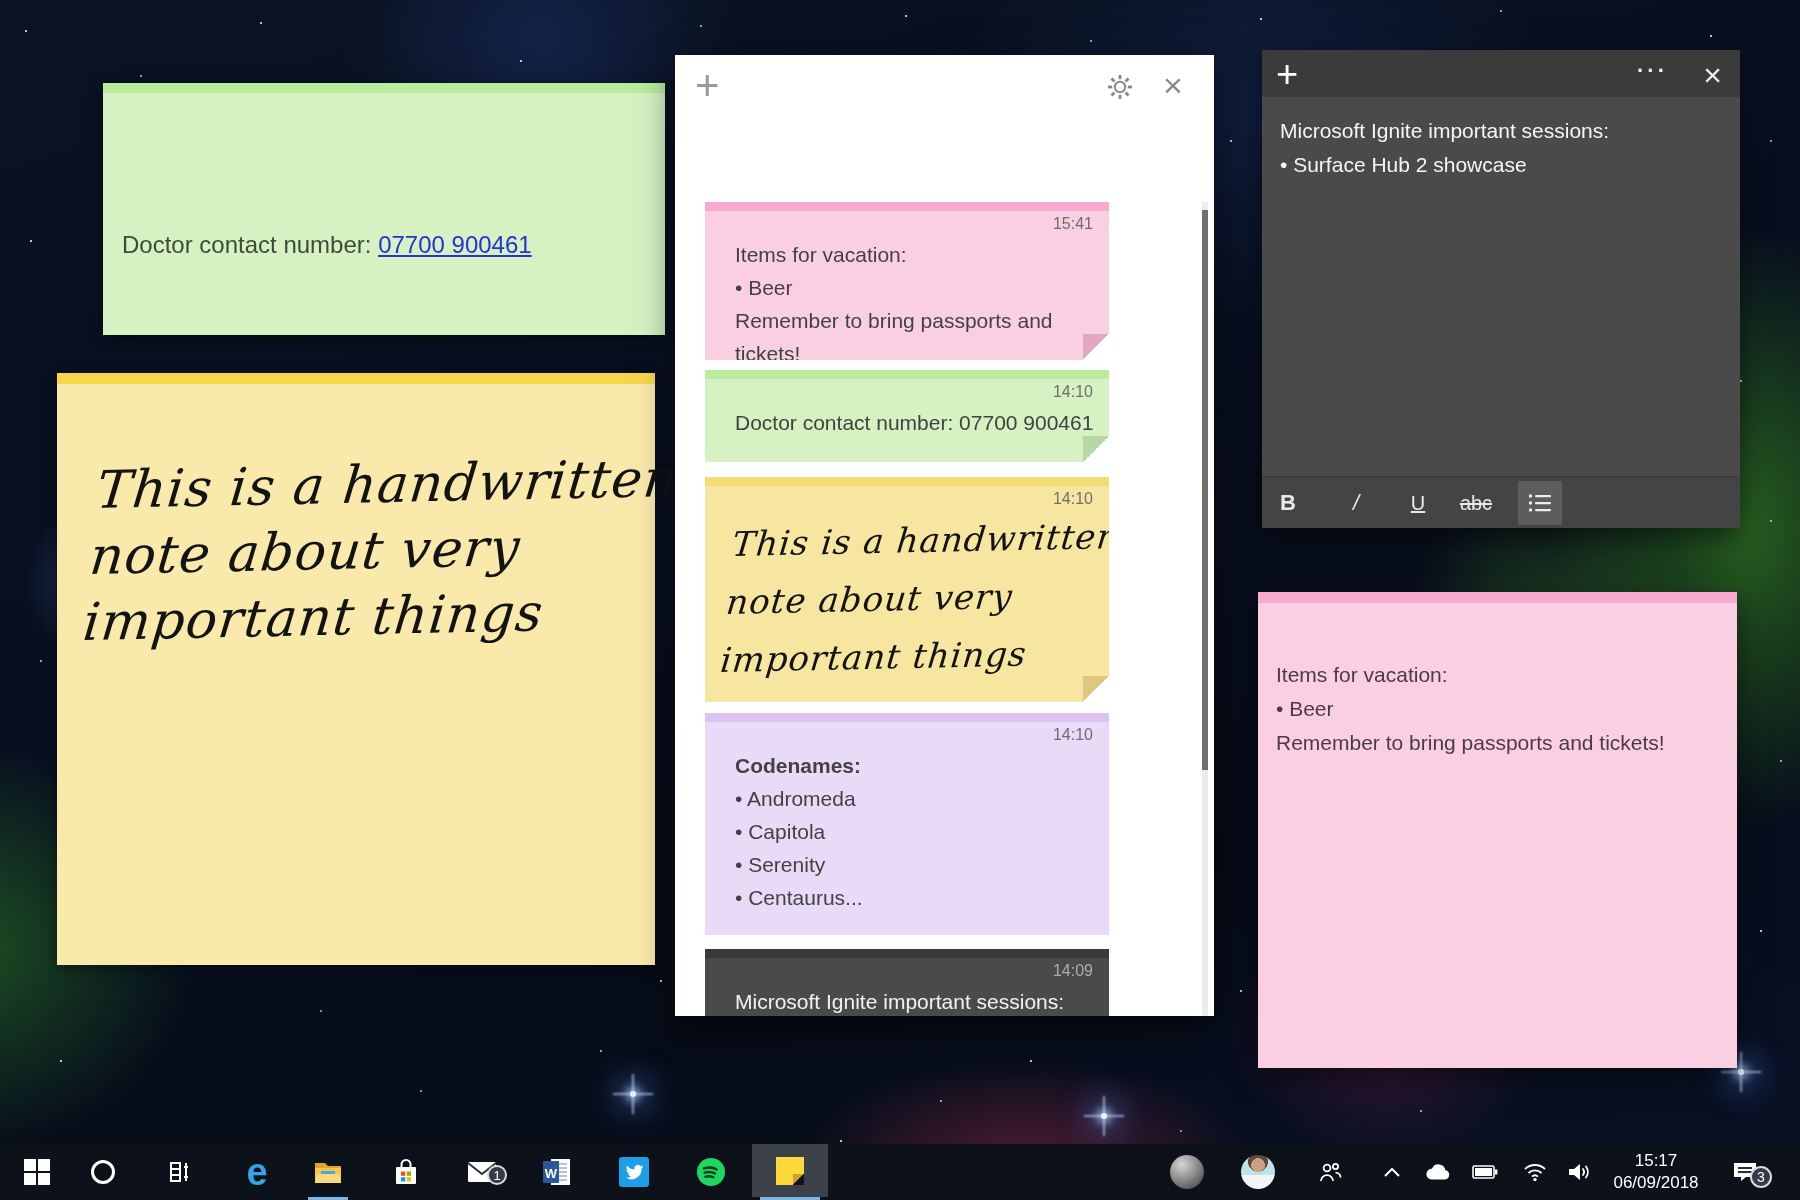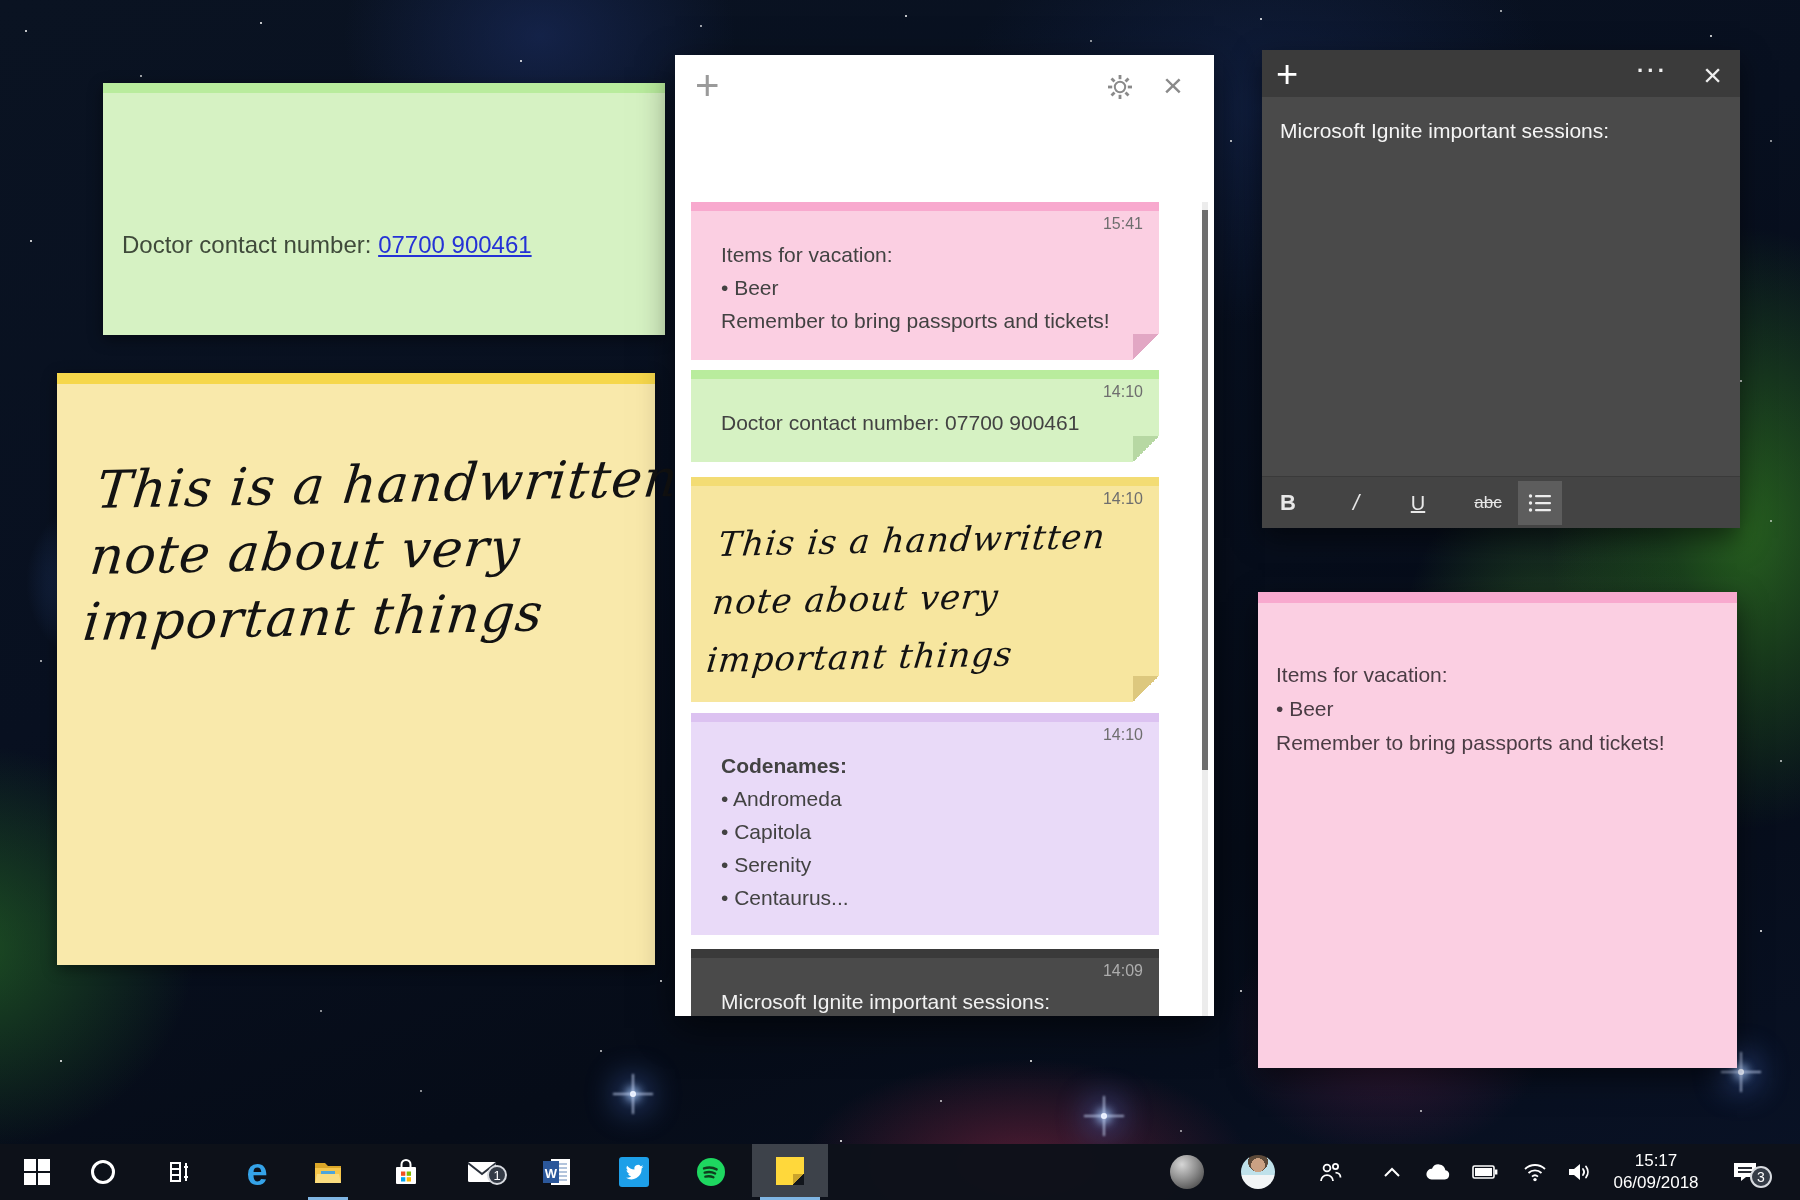--- a/index.html
+++ b/index.html
@@ -56,21 +56,21 @@
   .lw-add{position:absolute;left:20px;top:8px;font-size:42px;font-weight:200;color:#9a9a9a;line-height:46px;cursor:pointer;}
   .lw-gear{position:absolute;left:432px;top:19px;width:26px;height:26px;}
   .lw-close{position:absolute;left:488px;top:7px;font-size:34px;font-weight:300;color:#8a8a8a;line-height:46px;}
   .search{position:absolute;left:14px;top:73px;width:500px;height:48px;background:#ededed;}
   .search input{position:absolute;left:0;top:0;width:100%;height:100%;border:0;background:transparent;outline:none;
     padding:0 46px 0 22px;font-size:20px;font-family:inherit;color:#444;}
   .search input::placeholder{color:#767676;opacity:1;}
   .mag{position:absolute;right:14px;top:13px;width:22px;height:22px;}
   .mag i{position:absolute;left:2px;top:1px;width:13px;height:13px;border:2px solid #6b6b6b;border-radius:50%;}
   .mag b{position:absolute;left:14px;top:14px;width:9px;height:2px;background:#6b6b6b;transform:rotate(45deg);transform-origin:0 0;}
-  .lnote{position:absolute;left:16px;width:468px;overflow:hidden;}
+  .lnote{position:absolute;left:30px;width:404px;overflow:hidden;}
   .lnote .strip{position:absolute;top:0;left:0;right:0;height:9px;}
   .lnote .time{position:absolute;right:16px;top:13px;font-size:16px;color:#6e6e6e;}
   .lnote .content{position:absolute;left:30px;top:36px;font-size:21px;line-height:33px;color:#424242;}
   .fold{position:absolute;right:0;bottom:0;width:26px;height:26px;}
   .n-pink{top:147px;height:158px;background:#fbcfe2;}
   .n-pink .strip{background:#f8a9ce;}
   .n-pink .fold{background:linear-gradient(to top left,#fff 0 50%,#e2a7c4 50% 100%);}
   .n-green{top:315px;height:92px;background:#d6f2c3;}
   .n-green .strip{background:#b9ec9d;}
   .n-green .fold{background:linear-gradient(to top left,#fff 0 50%,#b7d8a3 50% 100%);}
@@ -94,21 +94,21 @@
   .dn-add{position:absolute;left:14px;top:2px;font-size:38px;font-weight:300;color:#fff;line-height:44px;}
   .dn-more{position:absolute;right:72px;top:8px;font-size:22px;font-weight:bold;letter-spacing:3px;color:#efefef;}
   .dn-close{position:absolute;right:18px;top:3px;font-size:32px;font-weight:300;color:#efefef;line-height:44px;}
   .dn-body{position:absolute;left:18px;top:64px;font-size:21px;line-height:34px;color:#f5f5f5;}
   .dn-toolbar{position:absolute;left:0;right:0;bottom:0;height:52px;background:#444;border-top:1px solid #3a3a3a;}
   .dn-toolbar .tbtn{position:absolute;top:4px;width:44px;height:44px;display:flex;align-items:center;justify-content:center;
     color:#e8e8e8;cursor:pointer;}
   .tb-bold{left:4px;font-size:22px;font-weight:bold;}
   .tb-italic{left:72px;font-size:22px;font-style:italic;}
   .tb-underline{left:134px;font-size:20px;text-decoration:underline;}
-  .tb-strike{left:204px;font-size:17px;text-decoration:line-through;}
+  .tb-strike{left:192px;font-size:20px;text-decoration:line-through;}
   .tb-list{left:256px;background:#5d5d5d;}
   
   .pinknote{position:absolute;left:1258px;top:592px;width:479px;height:476px;background:#fbcfe2;
     box-shadow:0 10px 26px rgba(0,0,0,.5);}
   .pinknote .strip{position:absolute;top:0;left:0;right:0;height:11px;background:#f8a9ce;}
   .pinknote .body{position:absolute;left:18px;top:66px;font-size:21px;line-height:34px;color:#4a3c44;}
   
   .taskbar{position:absolute;left:0;top:1144px;width:1800px;height:56px;background:rgba(13,18,26,.97);}
   .tb-ico{position:absolute;top:0;width:46px;height:56px;display:flex;align-items:center;justify-content:center;cursor:pointer;}
   .win-logo{display:grid;grid-template-columns:12px 12px;grid-template-rows:12px 12px;gap:2px;}
@@ -231,20 +231,21 @@
   </div>
 
   <div class="darknote">
     <div class="dn-head">
       <div class="dn-add">+</div>
       <div class="dn-more">···</div>
       <div class="dn-close">×</div>
     </div>
     <div class="dn-body">
       <div>Microsoft Ignite important sessions:</div>
+      <div>• Surface Hub 2 showcase</div>
     </div>
     <div class="dn-toolbar">
       <div class="tbtn tb-bold">B</div>
       <div class="tbtn tb-italic">/</div>
       <div class="tbtn tb-underline">U</div>
       <div class="tbtn tb-strike">abc</div>
       <div class="tbtn tb-list">
         <svg width="24" height="20" viewBox="0 0 24 20">
           <g fill="#ededed">
             <circle cx="2.5" cy="3" r="1.7"></circle>

